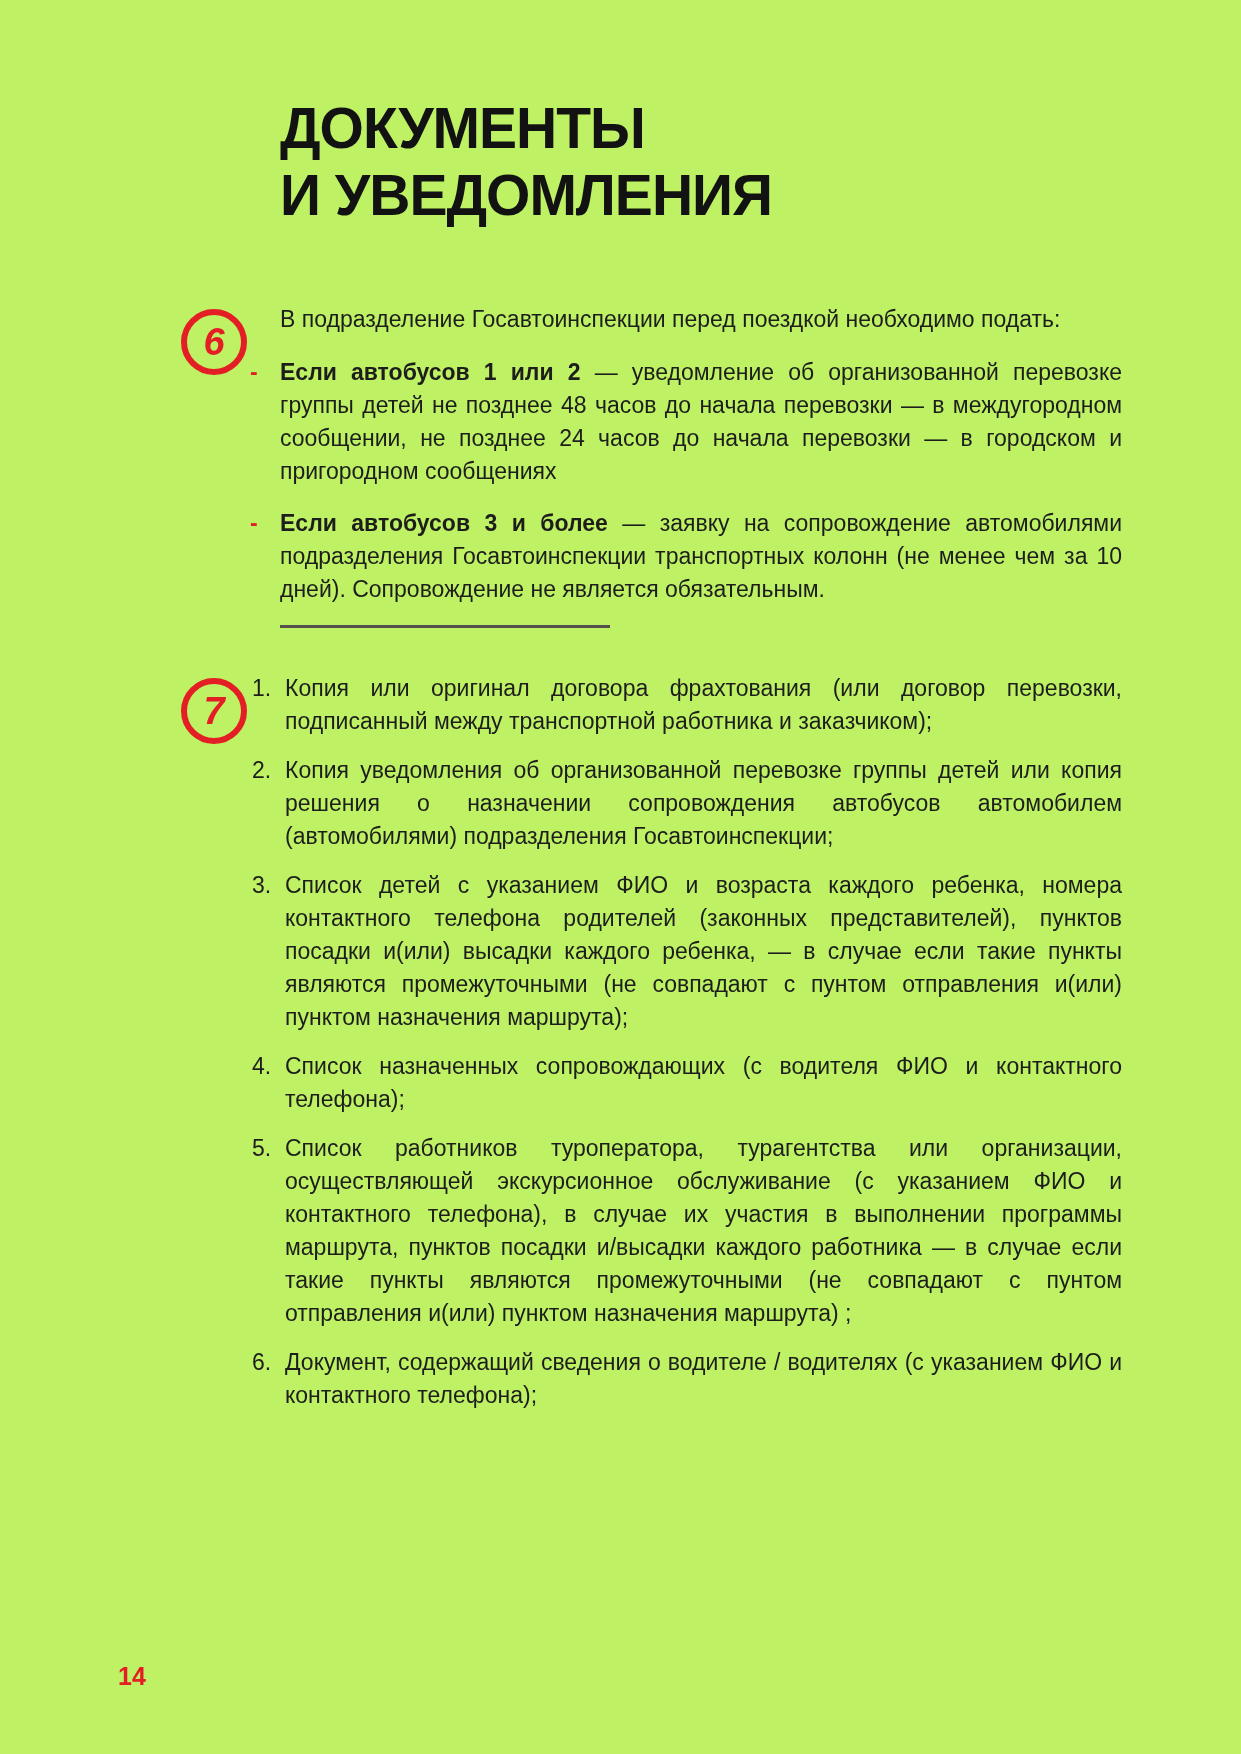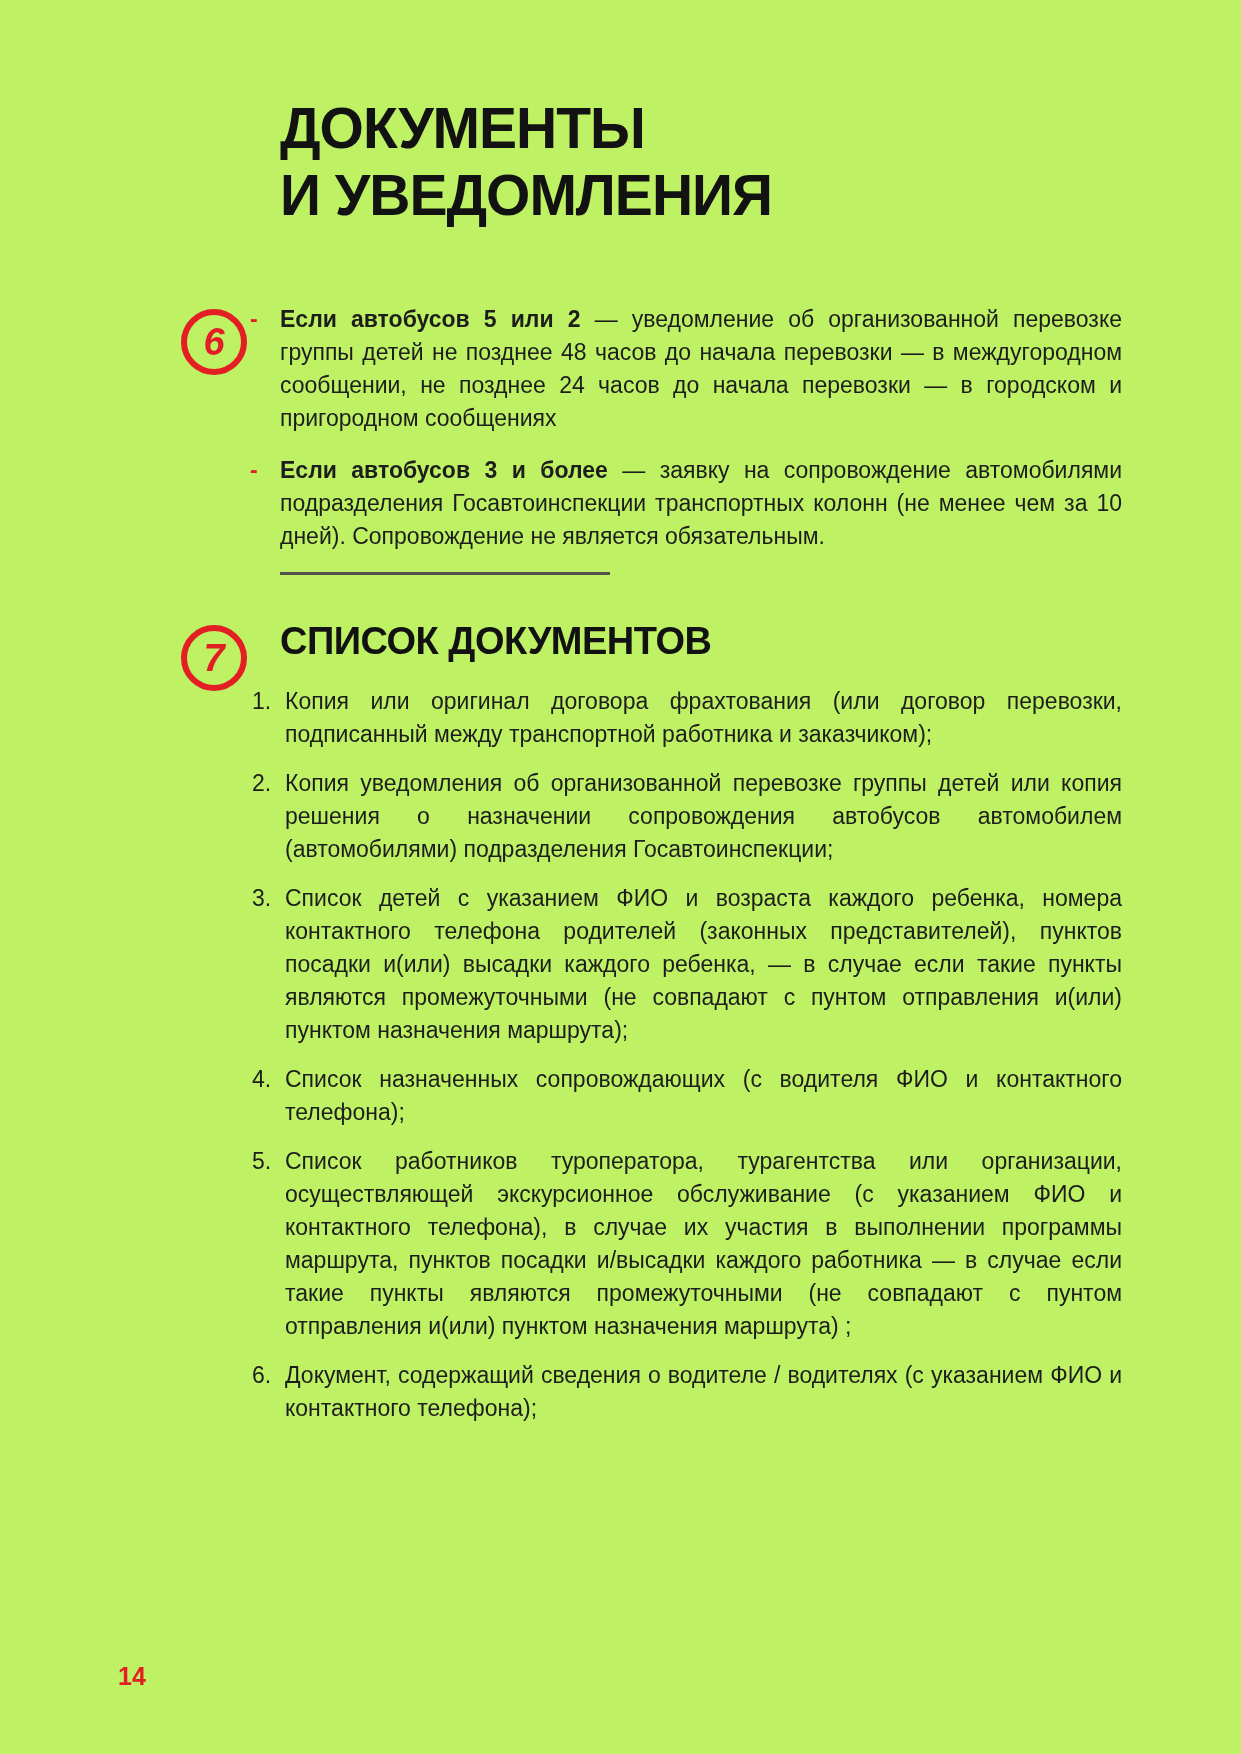--- a/index.html
+++ b/index.html
@@ -108,43 +108,43 @@
   <div class="content">
 
     <h1 class="doc-title">ДОКУМЕНТЫ
 И УВЕДОМЛЕНИЯ</h1>
 
     <div class="section">
       <div class="num-badge">
         <span>6</span>
       </div>
 
+      <p class="body-text para">В подразделение Госавтоинспекции перед поездкой необходимо подать:</p>
 
       <div class="bullet-row">
         <span class="bullet-marker">-</span>
         <div class="bullet-body body-text">
-          <span class="bold">Если автобусов 5 или 2</span><span> — уведомление об организованной перевозке группы детей не позднее 48 часов до начала перевозки — в междугородном сообщении, не позднее 24 часов до начала перевозки — в городском и пригородном сообщениях</span>
+          <span class="bold">Если автобусов 1 или 2</span><span> — уведомление об организованной перевозке группы детей не позднее 48 часов до начала перевозки — в междугородном сообщении, не позднее 24 часов до начала перевозки — в городском и пригородном сообщениях</span>
         </div>
       </div>
 
       <div class="bullet-row">
         <span class="bullet-marker">-</span>
         <div class="bullet-body body-text">
           <span class="bold">Если автобусов 3 и более</span><span> — заявку на сопровождение автомобилями подразделения Госавтоинспекции транспортных колонн (не менее чем за 10 дней). Сопровождение не является обязательным.</span>
         </div>
       </div>
 
       <div class="divider"></div>
     </div>
 
     <div class="section sec7">
       <div class="num-badge">
         <span>7</span>
       </div>
-      <h2 class="sec-heading">СПИСОК ДОКУМЕНТОВ</h2>
 
 
       <div class="list">
         <div class="list-item">
           <span class="list-num">1.</span>
           <div class="list-body body-text">Копия или оригинал договора фрахтования (или договор перевозки, подписанный между транспортной работника и заказчиком);</div>
         </div>
         <div class="list-item">
           <span class="list-num">2.</span>
           <div class="list-body body-text">Копия уведомления об организованной перевозке группы детей или копия решения о назначении сопровождения автобусов автомобилем (автомобилями) подразделения Госавтоинспекции;</div>

